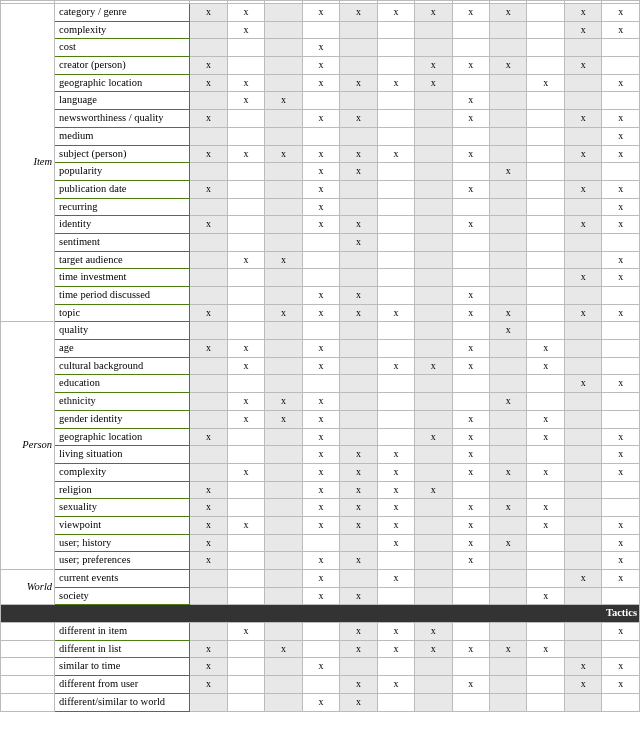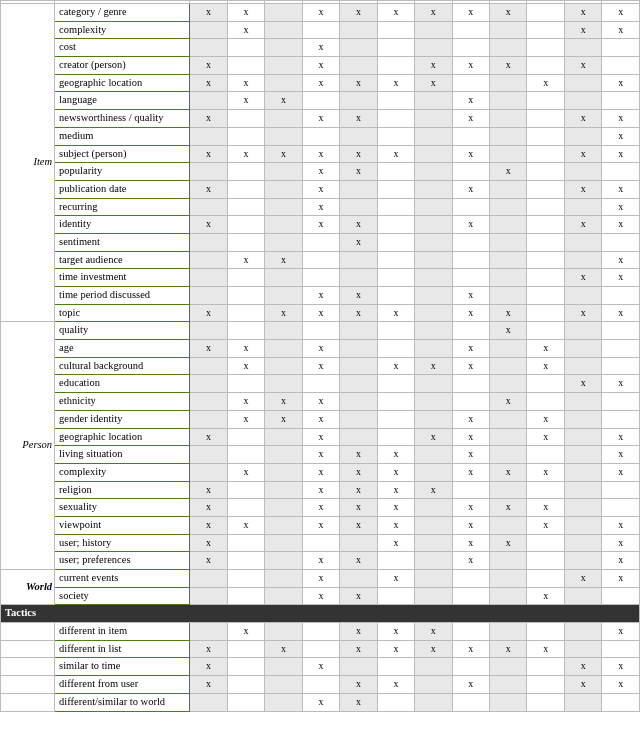--- a/index.html
+++ b/index.html
@@ -578,21 +578,21 @@
           <td class="data-cell shaded"><span class="x-mark">x</span></td>
           <td class="data-cell"></td>
           <td class="data-cell shaded"></td>
           <td class="data-cell"><span class="x-mark">x</span></td>
           <td class="data-cell shaded"></td>
           <td class="data-cell"></td>
           <td class="data-cell shaded"></td>
           <td class="data-cell"><span class="x-mark">x</span></td>
         </tr>
         <tr>
-          <td class="group-cell" rowspan="2" style="vertical-align: middle; font-weight: bold;">World</td>
+          <td class="group-cell" rowspan="2" style="vertical-align: middle;">World</td>
           <td class="name-cell">current events</td>
           <td class="data-cell shaded"></td>
           <td class="data-cell"></td>
           <td class="data-cell shaded"></td>
           <td class="data-cell"><span class="x-mark">x</span></td>
           <td class="data-cell shaded"></td>
           <td class="data-cell"><span class="x-mark">x</span></td>
           <td class="data-cell shaded"></td>
           <td class="data-cell"></td>
           <td class="data-cell shaded"></td>
@@ -609,21 +609,21 @@
           <td class="data-cell shaded"><span class="x-mark">x</span></td>
           <td class="data-cell"></td>
           <td class="data-cell shaded"></td>
           <td class="data-cell"></td>
           <td class="data-cell shaded"></td>
           <td class="data-cell"><span class="x-mark">x</span></td>
           <td class="data-cell shaded"></td>
           <td class="data-cell"></td>
         </tr>
         <tr class="tactics-header">
-          <td colspan="14" style="color: rgb(255, 255, 255); background: rgb(51, 51, 51); font-weight: bold; text-align: left; padding-left: 4px; border: 1px solid rgb(187, 187, 187);">Tactics</td>
+          <td colspan="14" style="color: rgb(255, 255, 255); background: rgb(51, 51, 51); font-weight: bold; text-align: right; padding-left: 16px; border: 1px solid rgb(187, 187, 187);">Tactics</td>
         </tr>
         <tr>
           <td style="border: 1px solid rgb(187, 187, 187);"></td>
           <td class="name-cell">different in item</td>
           <td class="data-cell shaded"></td>
           <td class="data-cell"><span class="x-mark">x</span></td>
           <td class="data-cell shaded"></td>
           <td class="data-cell"></td>
           <td class="data-cell shaded"><span class="x-mark">x</span></td>
           <td class="data-cell"><span class="x-mark">x</span></td>

